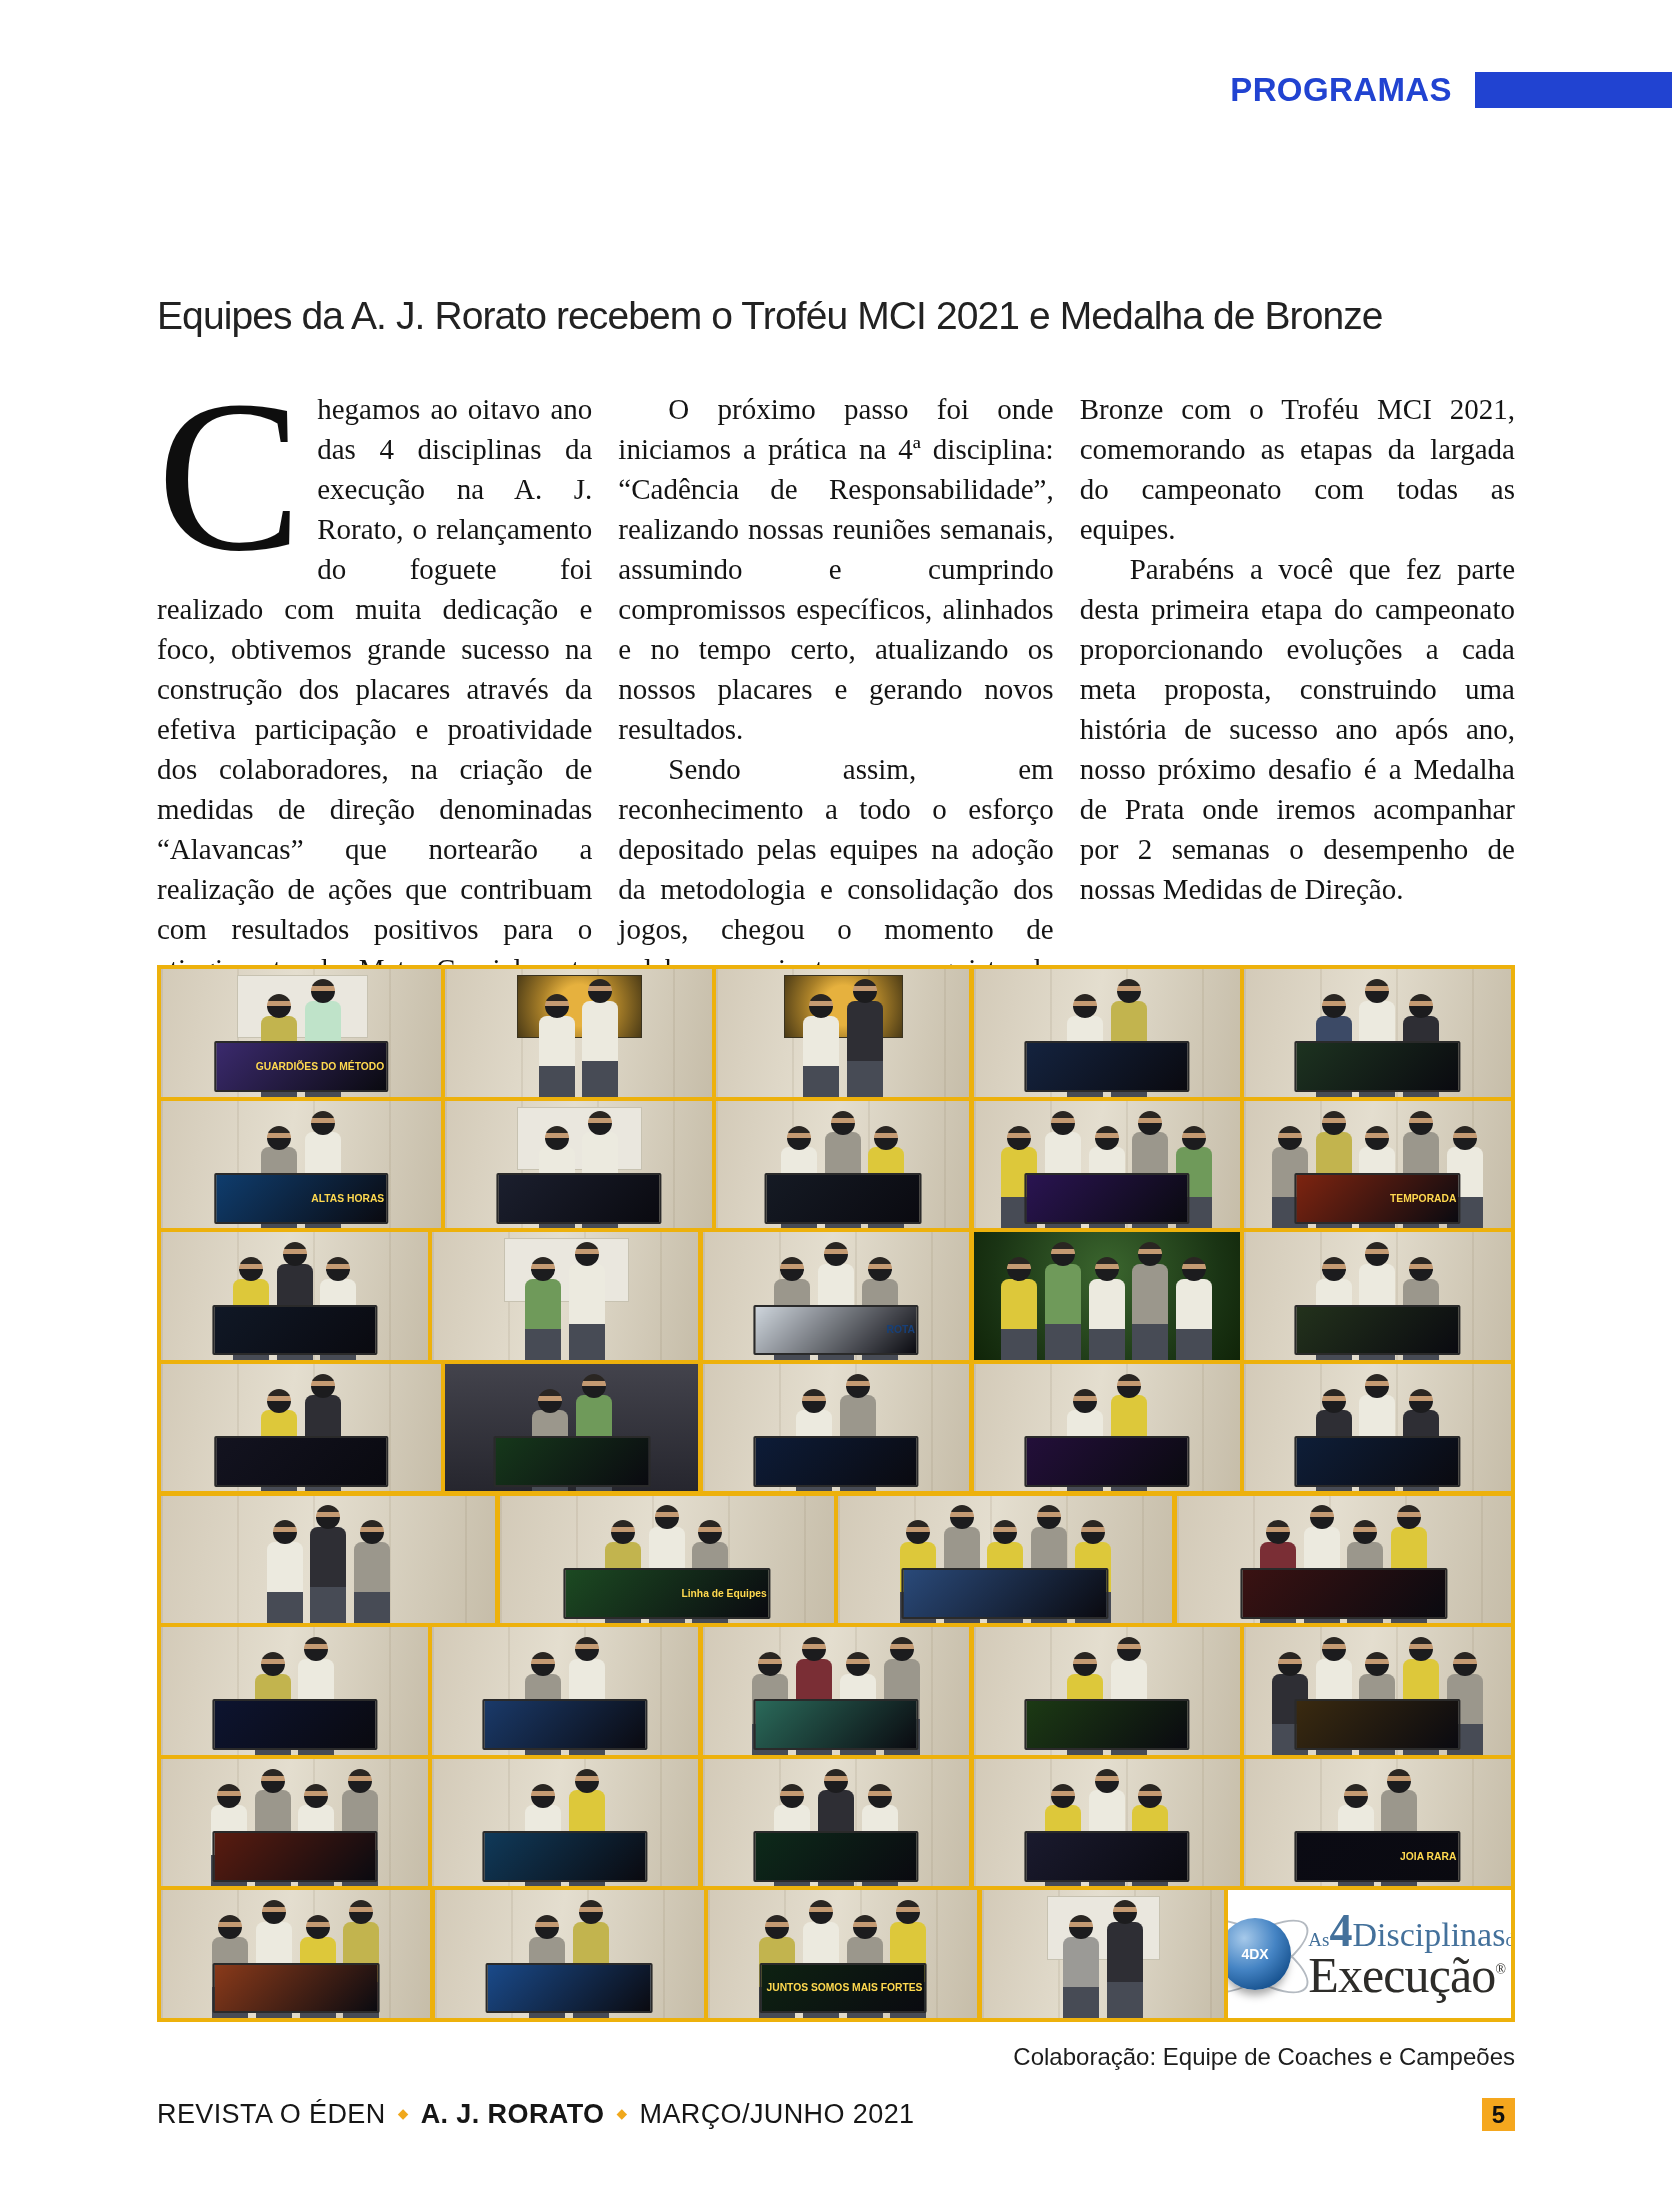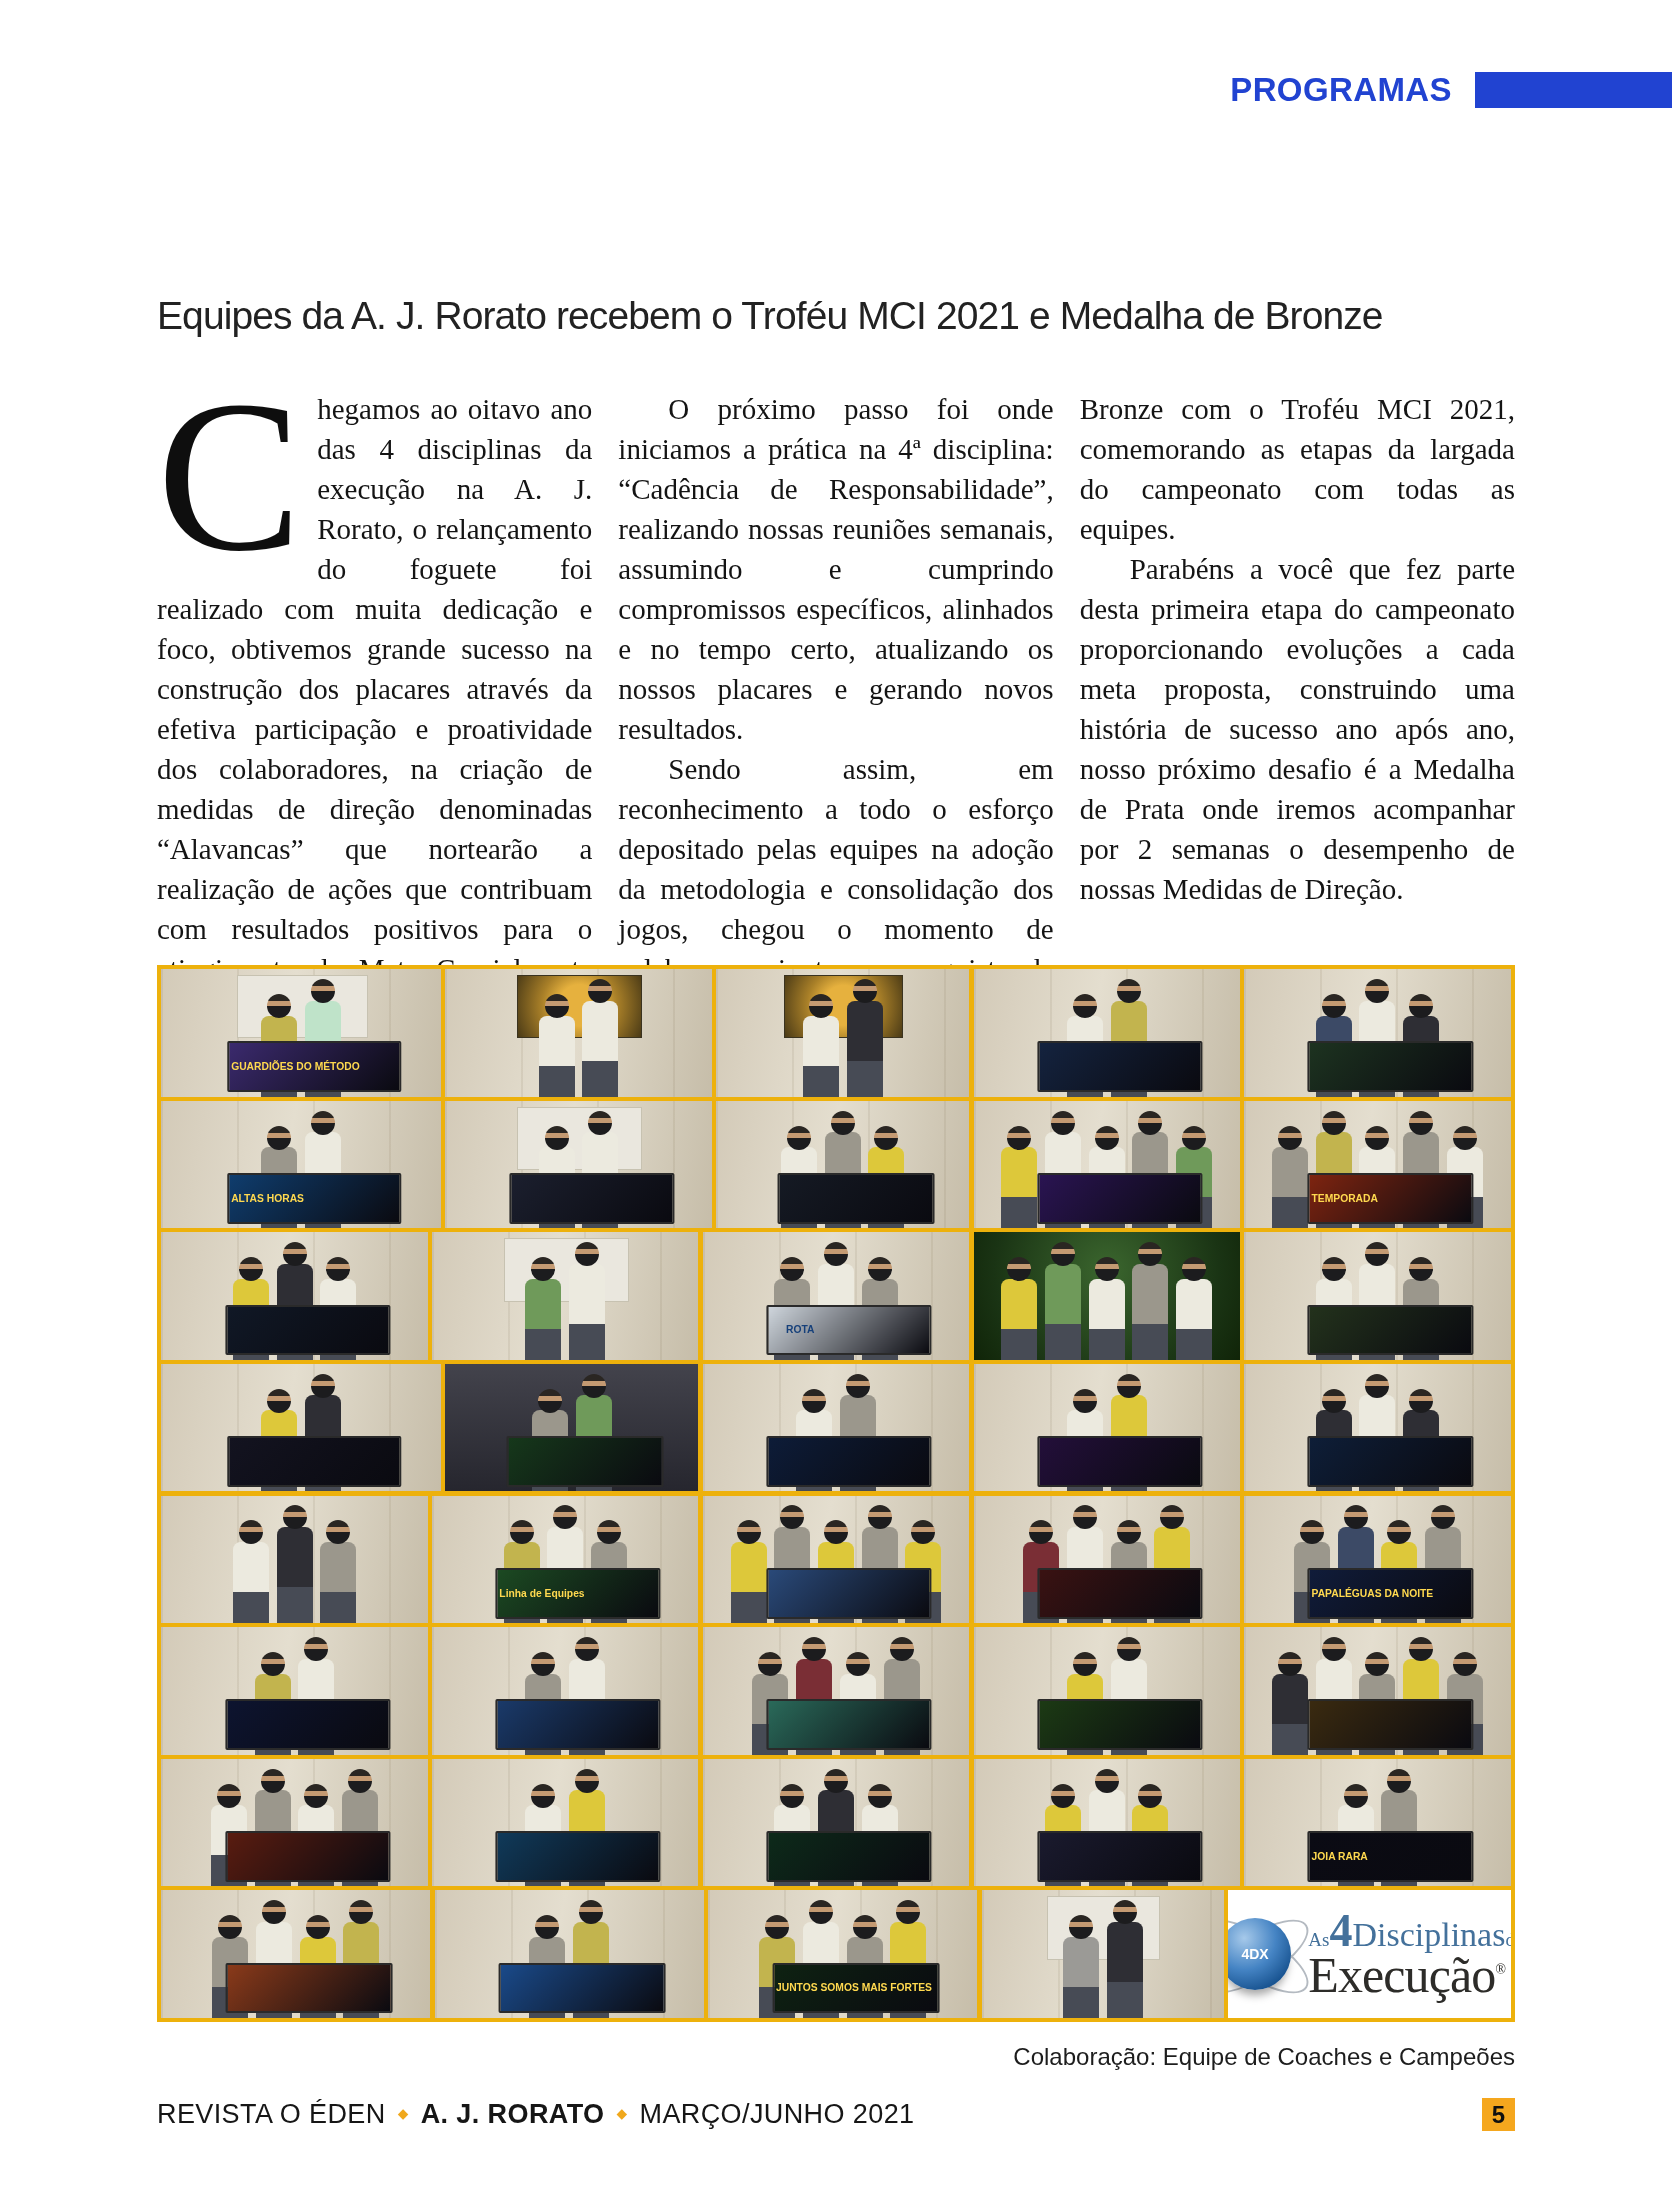--- a/index.html
+++ b/index.html
@@ -44,21 +44,21 @@
                border-color:#3a3320;}
   .people{position:absolute;bottom:0;left:0;width:100%;display:flex;justify-content:center;
           align-items:flex-end;gap:7.7px;z-index:1;}
   .person{position:relative;width:36px;border-radius:7.7px 7.7px 0 0;
           background:linear-gradient(to bottom,var(--shirt) 0 62%,#474b55 62% 100%);}
   .person::before{content:"";position:absolute;top:-21.5px;left:50%;transform:translateX(-50%);
           width:24px;height:24px;border-radius:50%;
           background:linear-gradient(to bottom,#2a2622 0 30%,#c49a72 30% 52%,#1c1c1e 52% 100%);}
   .tv{position:absolute;bottom:4.3px;left:50%;transform:translateX(-50%);width:62%;height:40%;
       z-index:2;border:2.6px solid #2a2a2a;border-radius:1.7px;display:flex;align-items:center;
-      justify-content:flex-start;padding:1.7px;box-sizing:border-box;margin-left:13px;}
+      justify-content:flex-end;padding:1.7px;box-sizing:border-box;}
   .tv-label{font-size:10.3px;font-weight:bold;color:#ffd94f;text-align:center;line-height:1.1;
             font-family:"Liberation Sans",sans-serif;}
 
   
   .logo-cell{position:relative;background:#fff;flex-basis:0;display:flex;align-items:center;
              justify-content:center;gap:13.8px;overflow:hidden;}
   .sphere-wrap{position:relative;width:79px;height:79px;flex:none;}
   .sphere{position:absolute;inset:3.4px;border-radius:50%;display:flex;align-items:center;justify-content:center;
           background:radial-gradient(circle at 35% 28%,#a6c9ea 0%,#4584c4 45%,#185390 78%,#0c3462 100%);
           box-shadow:0 8.6px 8.6px -3.4px rgba(0,0,0,.35);}
@@ -312,31 +312,20 @@
         </div>
         <div class="photo" style="flex-grow: 20;">
           <div class="people">
             <div class="person" style="--shirt: #7a2e35; height: 81px;"></div>
             <div class="person" style="--shirt: #eceadf; height: 96px;"></div>
             <div class="person" style="--shirt: #9b978c; height: 81px;"></div>
             <div class="person" style="--shirt: #ddc83a; height: 96px;"></div>
           </div>
           <div class="tv" style="background: linear-gradient(135deg, rgb(58, 18, 18), rgb(10, 10, 16));"></div>
         </div>
-        <div class="photo" style="flex-grow: 20;">
-          <div class="people">
-            <div class="person" style="--shirt: #9b978c; height: 81px;"></div>
-            <div class="person" style="--shirt: #3c4a66; height: 96px;"></div>
-            <div class="person" style="--shirt: #ddc83a; height: 81px;"></div>
-            <div class="person" style="--shirt: #9b978c; height: 96px;"></div>
-          </div>
-          <div class="tv" style="background: linear-gradient(135deg, rgb(16, 28, 58), rgb(10, 10, 16));">
-            <span class="tv-label">PAPALÉGUAS DA NOITE</span>
-          </div>
-        </div>
       </div>
       <div class="grid-row">
         <div class="photo" style="flex-grow: 20;">
           <div class="people">
             <div class="person" style="--shirt: #c2b44e; height: 81px;"></div>
             <div class="person" style="--shirt: #eceadf; height: 96px;"></div>
           </div>
           <div class="tv" style="background: linear-gradient(135deg, rgb(13, 20, 48), rgb(10, 10, 16));"></div>
         </div>
         <div class="photo" style="flex-grow: 20;">

